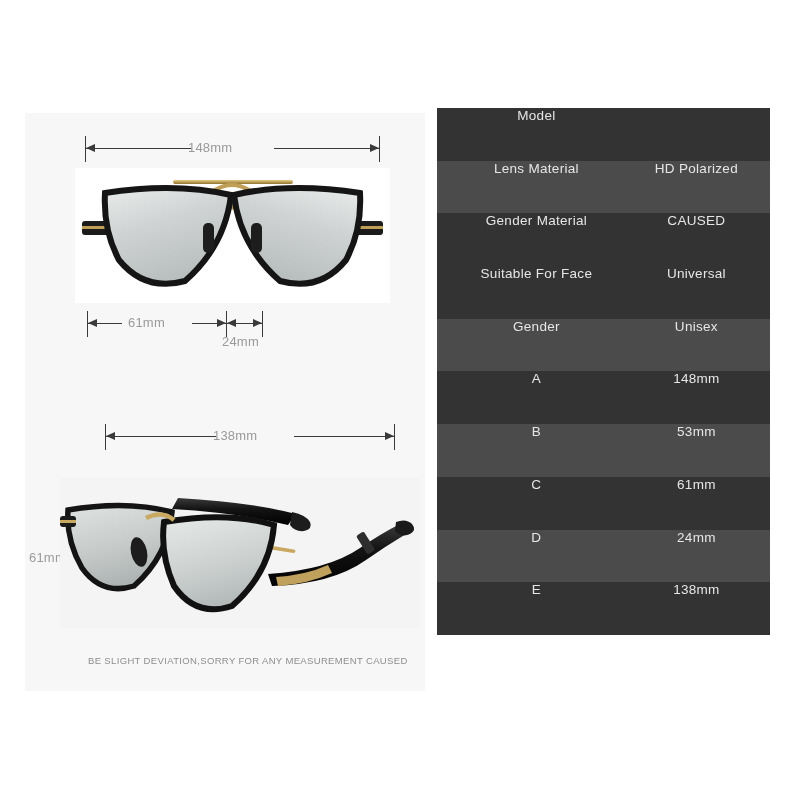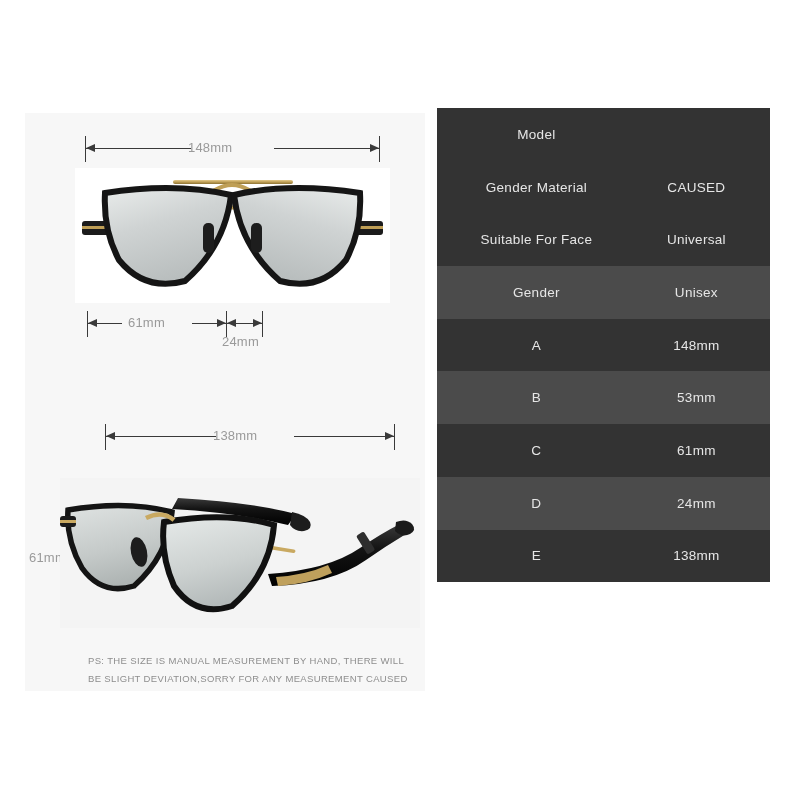--- a/index.html
+++ b/index.html
@@ -116,21 +116,20 @@
   
   #spec-table {
     position: absolute;
     left: 437px;
     top: 108px;
     width: 333px;
     height: 580px;
   }
   .spec-row {
     display: flex;
-    align-items: center;
     height: 52.7px;
     box-sizing: border-box;
     padding-left: 13px;
   }
   .spec-row.odd  { background: #333333; }
   .spec-row.even { background: #4b4b4b; }
   .spec-key, .spec-val {
     font-size: 13.5px;
     color: #e6e6e6;
     text-align: center;
@@ -274,32 +273,35 @@
       <path d="M86,40 q16,-8 28,2" fill="none" stroke="#c9a961" stroke-width="4.5"></path>
 
       <ellipse cx="79" cy="74" rx="8" ry="15" fill="#1d1d1d" transform="rotate(-12 79 74)"></ellipse>
 
       <rect x="0" y="38" width="16" height="11" rx="3" fill="#1b1b1b"></rect>
       <rect x="0" y="42" width="16" height="3" fill="#c9a961"></rect>
     </svg>
   </div>
 
   <div id="disclaimer">
-    <div>PS: THE SIZE IS MANUAL MEASUREMENT BY HAND, THERE WILL</div>
     <div>BE SLIGHT DEVIATION,SORRY FOR ANY MEASUREMENT CAUSED</div>
   </div>
 </div>
 
 <div id="spec-table">
 
   <div class="spec-row odd">
     <span class="spec-key">Model</span>
     <span class="spec-val ghost"></span>
   </div>
 
+  <div class="spec-row even">
+    <span class="spec-key">Lens Material</span>
+    <span class="spec-val">HD Polarized</span>
+  </div>
 
   <div class="spec-row odd">
     <span class="spec-key">Gender Material</span>
     <span class="spec-val">CAUSED</span>
   </div>
 
   <div class="spec-row odd">
     <span class="spec-key">Suitable For Face</span>
     <span class="spec-val">Universal</span>
   </div>

